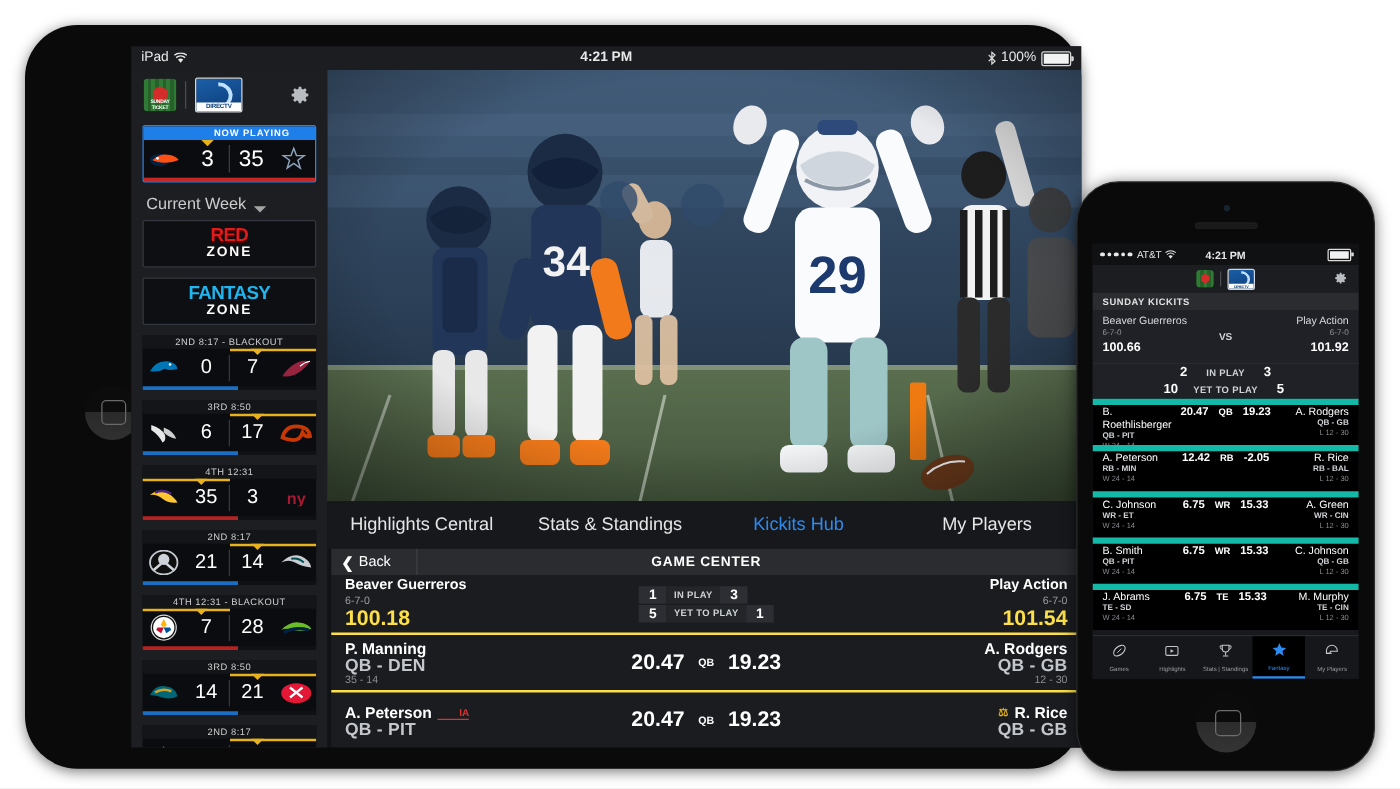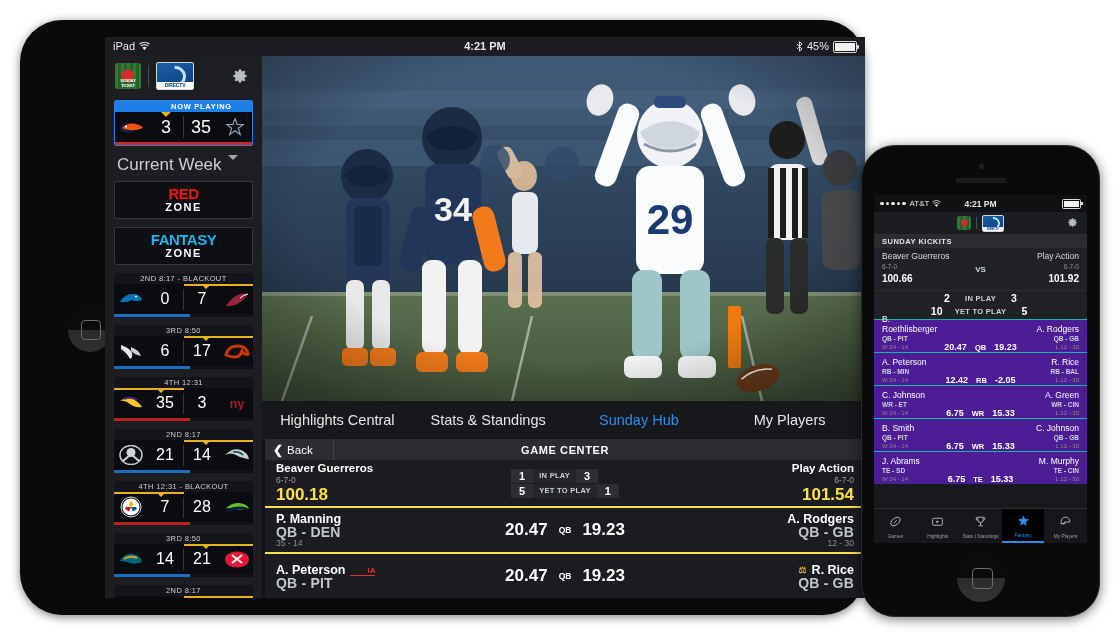--- a/index.html
+++ b/index.html
@@ -54,21 +54,21 @@
   .np-head{background:#1f7fe8;color:#fff;font-size:7.5px;font-weight:bold;text-align:center;
      line-height:11px;letter-spacing:.7px;padding-left:36px;}
   .np-body{height:30px;background:#0b0c0f;display:flex;align-items:center;position:relative;}
   .np-body .poss{position:absolute;left:46px;top:0;width:0;height:0;
      border-left:5px solid transparent;border-right:5px solid transparent;border-top:5px solid #e8b21c;}
   .np-logo{width:34px;display:flex;align-items:center;justify-content:center;}
   .np-score{flex:1;text-align:center;color:#fff;font-size:18px;font-weight:300;}
   .np-sep{width:1px;height:22px;background:#3a3d42;}
   .np-bar{height:3px;background:linear-gradient(90deg,#c62828 0%,#c62828 100%);}
 
-  .cur-week{color:#cdcdcd;font-size:17px;padding:9px 12px 6px 12px;display:flex;align-items:flex-start;gap:6px;cursor:pointer;}
+  .cur-week{color:#cdcdcd;font-size:13px;padding:9px 12px 6px 12px;display:flex;align-items:flex-end;gap:6px;cursor:pointer;}
   .caret{width:0;height:0;border-left:5px solid transparent;border-right:5px solid transparent;border-top:5px solid #a5a5a5;}
 
   .zone-btn{margin:0 9px 8px 9px;height:36px;background:#0e0f12;border:1px solid #34373d;border-radius:2px;
      display:flex;flex-direction:column;align-items:center;justify-content:center;cursor:pointer;}
   .zone-top{font-size:15px;font-weight:bold;letter-spacing:-.5px;line-height:14px;}
   .zone-bot{font-size:11px;font-weight:bold;color:#fff;letter-spacing:1.5px;line-height:12px;}
   .rz .zone-top{color:#e01b1b;text-shadow:0 1px 0 #4a0000;}
   .fz .zone-top{color:#1fb6ef;}
 
   .game-card{margin:0 9px 8px 9px;background:#0b0c0f;border-radius:1px;overflow:hidden;cursor:pointer;}
@@ -169,21 +169,21 @@
   .ipm-rec{color:#8f9297;font-size:6.5px;line-height:9px;}
   .ipm-pts{color:#fff;font-size:10px;font-weight:bold;line-height:16px;}
   .ipm-vs{position:absolute;left:0;right:0;text-align:center;color:#cfd2d6;font-size:8px;font-weight:bold;}
 
   .ip-status2{height:28px;background:#1f2126;border-top:1px solid #2a2c30;
      display:flex;flex-direction:column;align-items:center;justify-content:center;}
   .ips-row{display:flex;align-items:center;justify-content:center;gap:9px;line-height:13px;}
   .ips-n{color:#fff;font-size:10.5px;font-weight:bold;width:18px;text-align:center;}
   .ips-l{color:#cfd2d6;font-size:7.5px;font-weight:bold;letter-spacing:.3px;}
 
-  .ip-prow{height:32px;background:#4c1d95;border-top:1px solid #14b8a6;display:flex;align-items:flex-end;padding:0 8px;position:relative;}
+  .ip-prow{height:32px;background:#000000;border-top:5px solid #14b8a6;display:flex;align-items:flex-start;padding:0 8px;position:relative;}
   .ipp-side{width:62px;}
   .ipp-side.r{text-align:right;margin-left:auto;}
   .ipp-name{color:#fff;font-size:8.5px;line-height:10px;}
   .ipp-pos{color:#d0d3d7;font-size:6.5px;font-weight:bold;line-height:9px;}
   .ipp-res{color:#87898e;font-size:6px;line-height:9px;}
   .ipp-mid{position:absolute;left:0;right:0;display:flex;justify-content:center;align-items:center;gap:8px;}
   .ipp-v{color:#fff;font-size:9px;font-weight:bold;}
   .ipp-p{color:#fff;font-size:7.5px;font-weight:bold;}
 
   .ip-tabbar{position:absolute;left:0;bottom:0;width:213px;height:34px;background:#15171a;display:flex;border-top:1px solid #2a2c30;}
@@ -210,21 +210,21 @@
           <path d="M5.5 8.2 L3.4 5.6 a3.4 3.4 0 0 1 4.2 0 Z" fill="#e8e8e8"></path>
           <path d="M1.9 4.1 a5.6 5.6 0 0 1 7.2 0" stroke="#e8e8e8" stroke-width="1.1" fill="none"></path>
           <path d="M0.5 2.2 a8 8 0 0 1 10 0" stroke="#e8e8e8" stroke-width="1.1" fill="none"></path>
         </svg>
       </div>
       <div class="ips-center">4:21 PM</div>
       <div class="ips-right">
         <svg width="7" height="11" viewBox="0 0 7 11">
           <path d="M1 3 L6 8 L3.5 10.2 V0.8 L6 3 L1 8" stroke="#d8d8d8" stroke-width="1" fill="none"></path>
         </svg>
-        <span>45%</span>
+        <span>100%</span>
         <span class="batt">
             <i></i>
           </span>
       </div>
     </div>
 
     <div id="ipad-sidebar">
 
       <div class="logo-row">
         <div class="st-logo">
@@ -557,21 +557,21 @@
             <stop offset="60%" stop-color="#000" stop-opacity="0"></stop>
             <stop offset="100%" stop-color="#000" stop-opacity=".4"></stop>
           </radialGradient>
             </defs>
         </svg>
       </div>
 
       <div id="tabbar">
           <div class="tab">Highlights Central</div>
           <div class="tab">Stats &amp; Standings</div>
-          <div class="tab active">Sunday Hub</div>
+          <div class="tab active">Kickits Hub</div>
           <div class="tab">My Players</div>
         </div>
 
       <div id="content">
 
 
         <div id="right-pane">
           <div class="gc-bar-head">
             <div class="back-btn">
               <span class="back-chev">❮</span>

